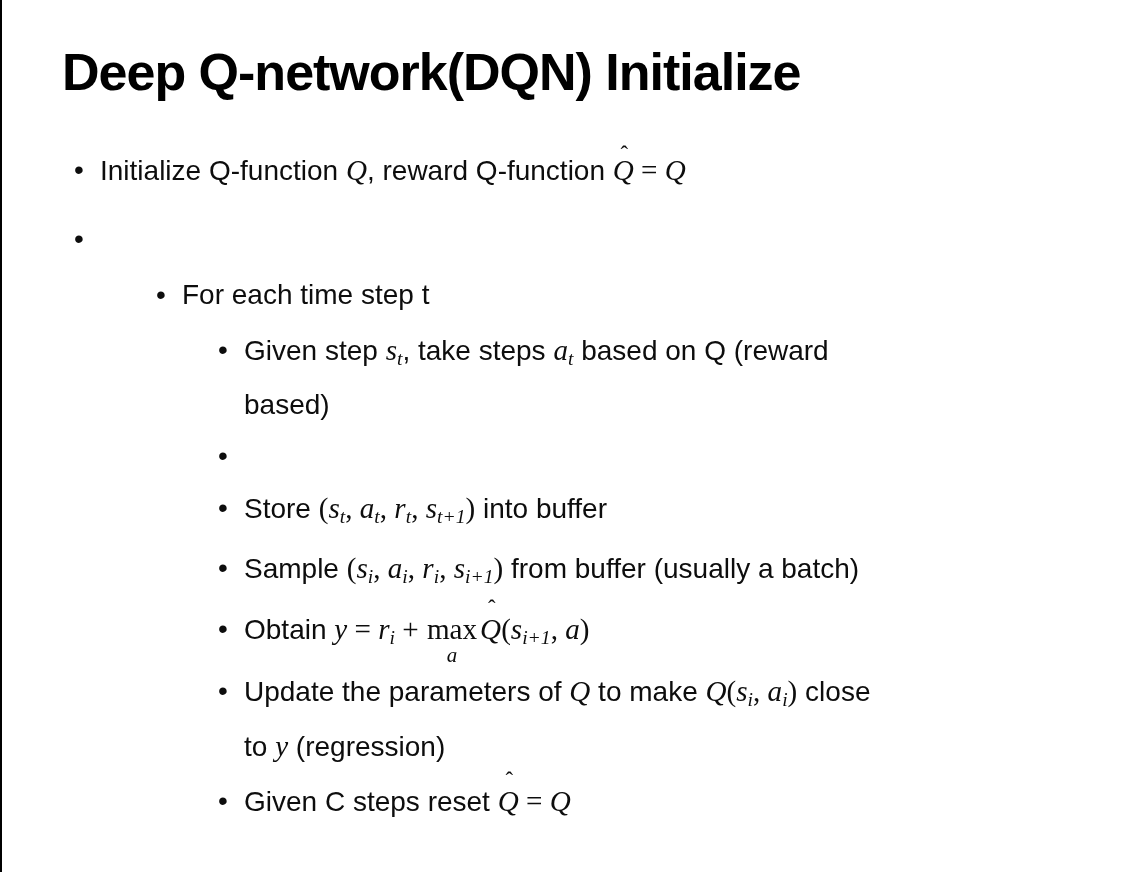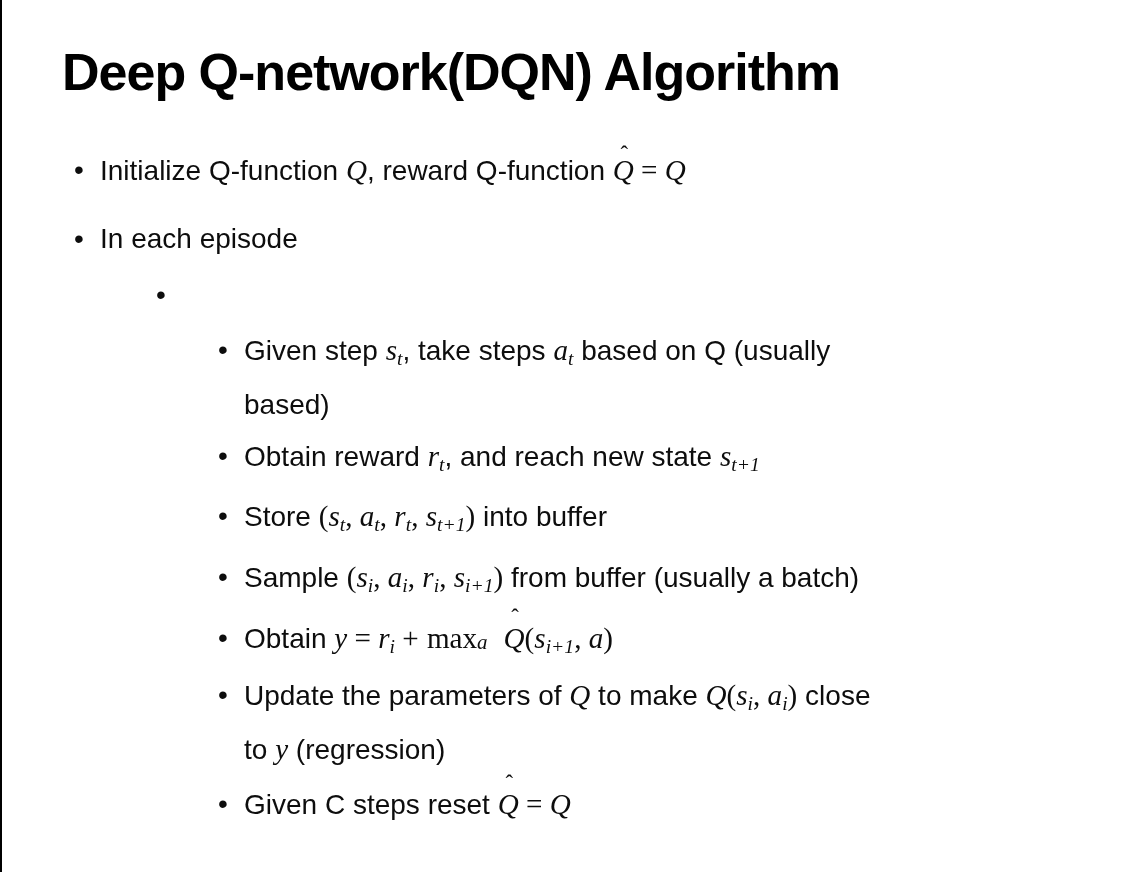--- a/index.html
+++ b/index.html
@@ -38,53 +38,52 @@
   
   .r-i{font-family:"Liberation Serif","DejaVu Serif",serif;font-style:italic;font-size:1.04em;}
   .r-m{font-family:"Liberation Serif","DejaVu Serif",serif;font-size:1.04em;}
   .r-is{font-family:"Liberation Serif","DejaVu Serif",serif;font-style:italic;font-size:0.7em;vertical-align:-0.24em;}
   .r-hat{position:relative;display:inline-block;}
   .hat-mark{
     position:absolute;top:-0.36em;left:55%;transform:translateX(-50%);
     font-style:normal;font-size:0.78em;line-height:1;
   }
   .munder{
-    display:inline-flex;flex-direction:row;align-items:flex-end;
+    display:inline-flex;flex-direction:column;align-items:center;
     line-height:1;font-family:"Liberation Serif","DejaVu Serif",serif;
-    font-size:1.04em;margin:0 16px 0 1px;
+    font-size:1.04em;margin:0 3px 0 1px;
   }
   .mu-top{display:block;}
   .mu-under{display:block;font-style:italic;font-size:0.72em;margin-top:1px;}
 </style>
 </head>
 <body>
 
 <div class="left-border"></div>
 
-<div class="title">Deep Q-network(DQN) Algorithm</div>
+<div class="title">Deep Q-network(DQN) Initialize</div>
 
 <div id="bullets">
     <div class="line l1">
       <span class="bullet">•</span>
       <span class="text"><span class="r-n">Initialize Q-function </span><span class="r-i">Q</span><span class="r-n">, reward Q-function </span><span class="r-i r-hat">Q<span class="hat-mark">ˆ</span></span><span class="r-m"> = </span><span class="r-i">Q</span></span>
     </div>
     <div class="line l1">
       <span class="bullet">•</span>
-      <span class="text"><span class="r-n">In each episode</span></span>
     </div>
     <div class="line l2">
       <span class="bullet">•</span>
+      <span class="text"><span class="r-n">For each time step t</span></span>
     </div>
     <div class="line l3">
       <span class="bullet">•</span>
-      <span class="text"><span class="r-n">Given step </span><span class="r-i">s</span><span class="r-is">t</span><span class="r-n">, take steps </span><span class="r-i">a</span><span class="r-is">t</span><span class="r-n"> based on Q (usually</span><br><span class="r-n">based)</span></span>
+      <span class="text"><span class="r-n">Given step </span><span class="r-i">s</span><span class="r-is">t</span><span class="r-n">, take steps </span><span class="r-i">a</span><span class="r-is">t</span><span class="r-n"> based on Q (reward</span><br><span class="r-n">based)</span></span>
     </div>
     <div class="line l3">
       <span class="bullet">•</span>
-      <span class="text"><span class="r-n">Obtain reward </span><span class="r-i">r</span><span class="r-is">t</span><span class="r-n">, and reach new state </span><span class="r-i">s</span><span class="r-is">t+1</span></span>
     </div>
     <div class="line l3">
       <span class="bullet">•</span>
       <span class="text"><span class="r-n">Store </span><span class="r-m">(</span><span class="r-i">s</span><span class="r-is">t</span><span class="r-m">, </span><span class="r-i">a</span><span class="r-is">t</span><span class="r-m">, </span><span class="r-i">r</span><span class="r-is">t</span><span class="r-m">, </span><span class="r-i">s</span><span class="r-is">t+1</span><span class="r-m">)</span><span class="r-n"> into buffer</span></span>
     </div>
     <div class="line l3">
       <span class="bullet">•</span>
       <span class="text"><span class="r-n">Sample </span><span class="r-m">(</span><span class="r-i">s</span><span class="r-is">i</span><span class="r-m">, </span><span class="r-i">a</span><span class="r-is">i</span><span class="r-m">, </span><span class="r-i">r</span><span class="r-is">i</span><span class="r-m">, </span><span class="r-i">s</span><span class="r-is">i+1</span><span class="r-m">)</span><span class="r-n"> from buffer (usually a batch)</span></span>
     </div>
     <div class="line l3">

